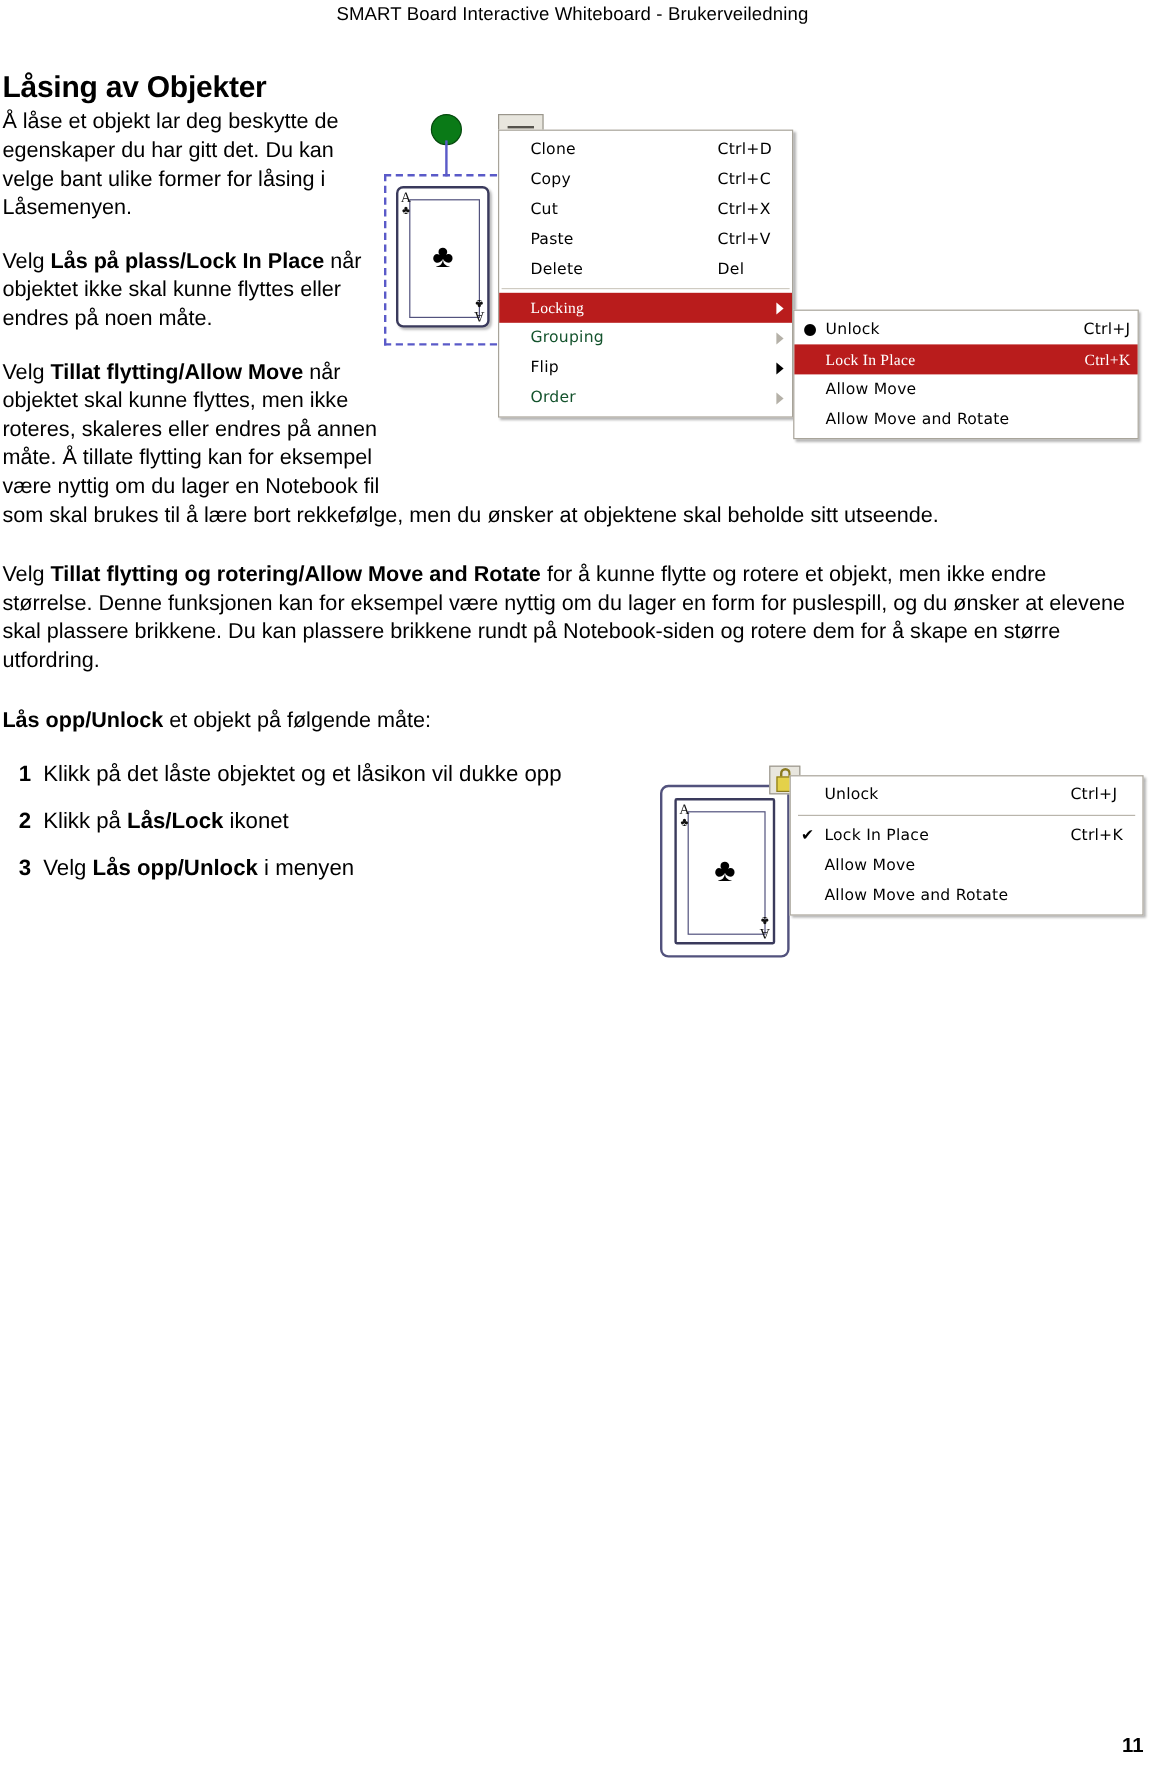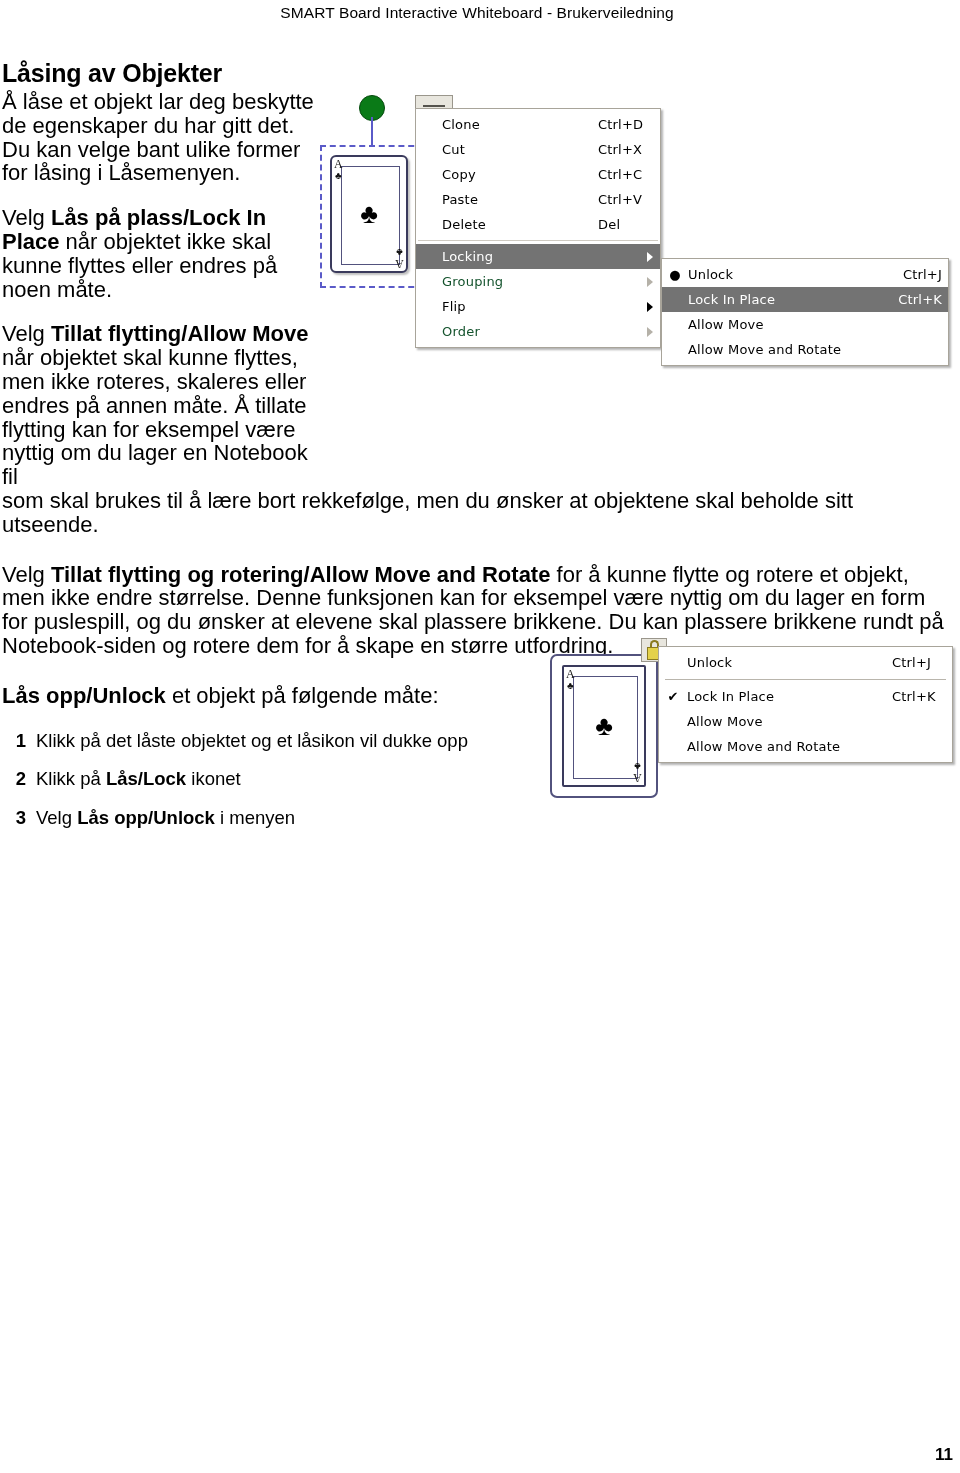--- a/index.html
+++ b/index.html
@@ -45,21 +45,21 @@
 
   .h1-title {
     font-size: 25px;
     font-weight: bold;
     line-height: 30px;
     margin: 0 0 2px 2px;
     letter-spacing: -0.2px;
   }
 
   .para {
-    font-size: 22px;
+    font-size: 18px;
     line-height: 23.8px;
     margin: 0 0 0 2px;
   }
   .para b { font-weight: bold; }
 
   .narrow {
     width: 320px;
   }
   .full {
     width: 944px;
@@ -224,22 +224,23 @@
   .winmenu .mi .lbl {
     flex: 1 1 auto;
     letter-spacing: 0.2px;
   }
   .winmenu .mi .accel {
     flex: 0 0 auto;
     padding-left: 26px;
     letter-spacing: 0.2px;
   }
   .winmenu .mi.sel {
-    background: #737373;
+    background: #b91c1c;
     color: #ffffff;
+    font-family: Liberation Serif, serif;
   }
   .winmenu .mi.disabled {
     color: #14532d;
   }
   .winmenu .sep {
     height: 1px;
     background: #cfcbc2;
     margin: 3px 2px;
   }
   .winmenu .arrow {
@@ -419,27 +420,27 @@
   <div class="menu-stub"></div>
 
   <div class="winmenu" id="fig1-mainmenu">
     <div class="mi">
       <span class="bullet-col"></span>
       <span class="lbl">Clone</span>
       <span class="accel">Ctrl+D</span>
     </div>
     <div class="mi">
       <span class="bullet-col"></span>
+      <span class="lbl">Copy</span>
+      <span class="accel">Ctrl+C</span>
+    </div>
+    <div class="mi">
+      <span class="bullet-col"></span>
       <span class="lbl">Cut</span>
       <span class="accel">Ctrl+X</span>
-    </div>
-    <div class="mi">
-      <span class="bullet-col"></span>
-      <span class="lbl">Copy</span>
-      <span class="accel">Ctrl+C</span>
     </div>
     <div class="mi">
       <span class="bullet-col"></span>
       <span class="lbl">Paste</span>
       <span class="accel">Ctrl+V</span>
     </div>
     <div class="mi">
       <span class="bullet-col"></span>
       <span class="lbl">Delete</span>
       <span class="accel">Del</span>

